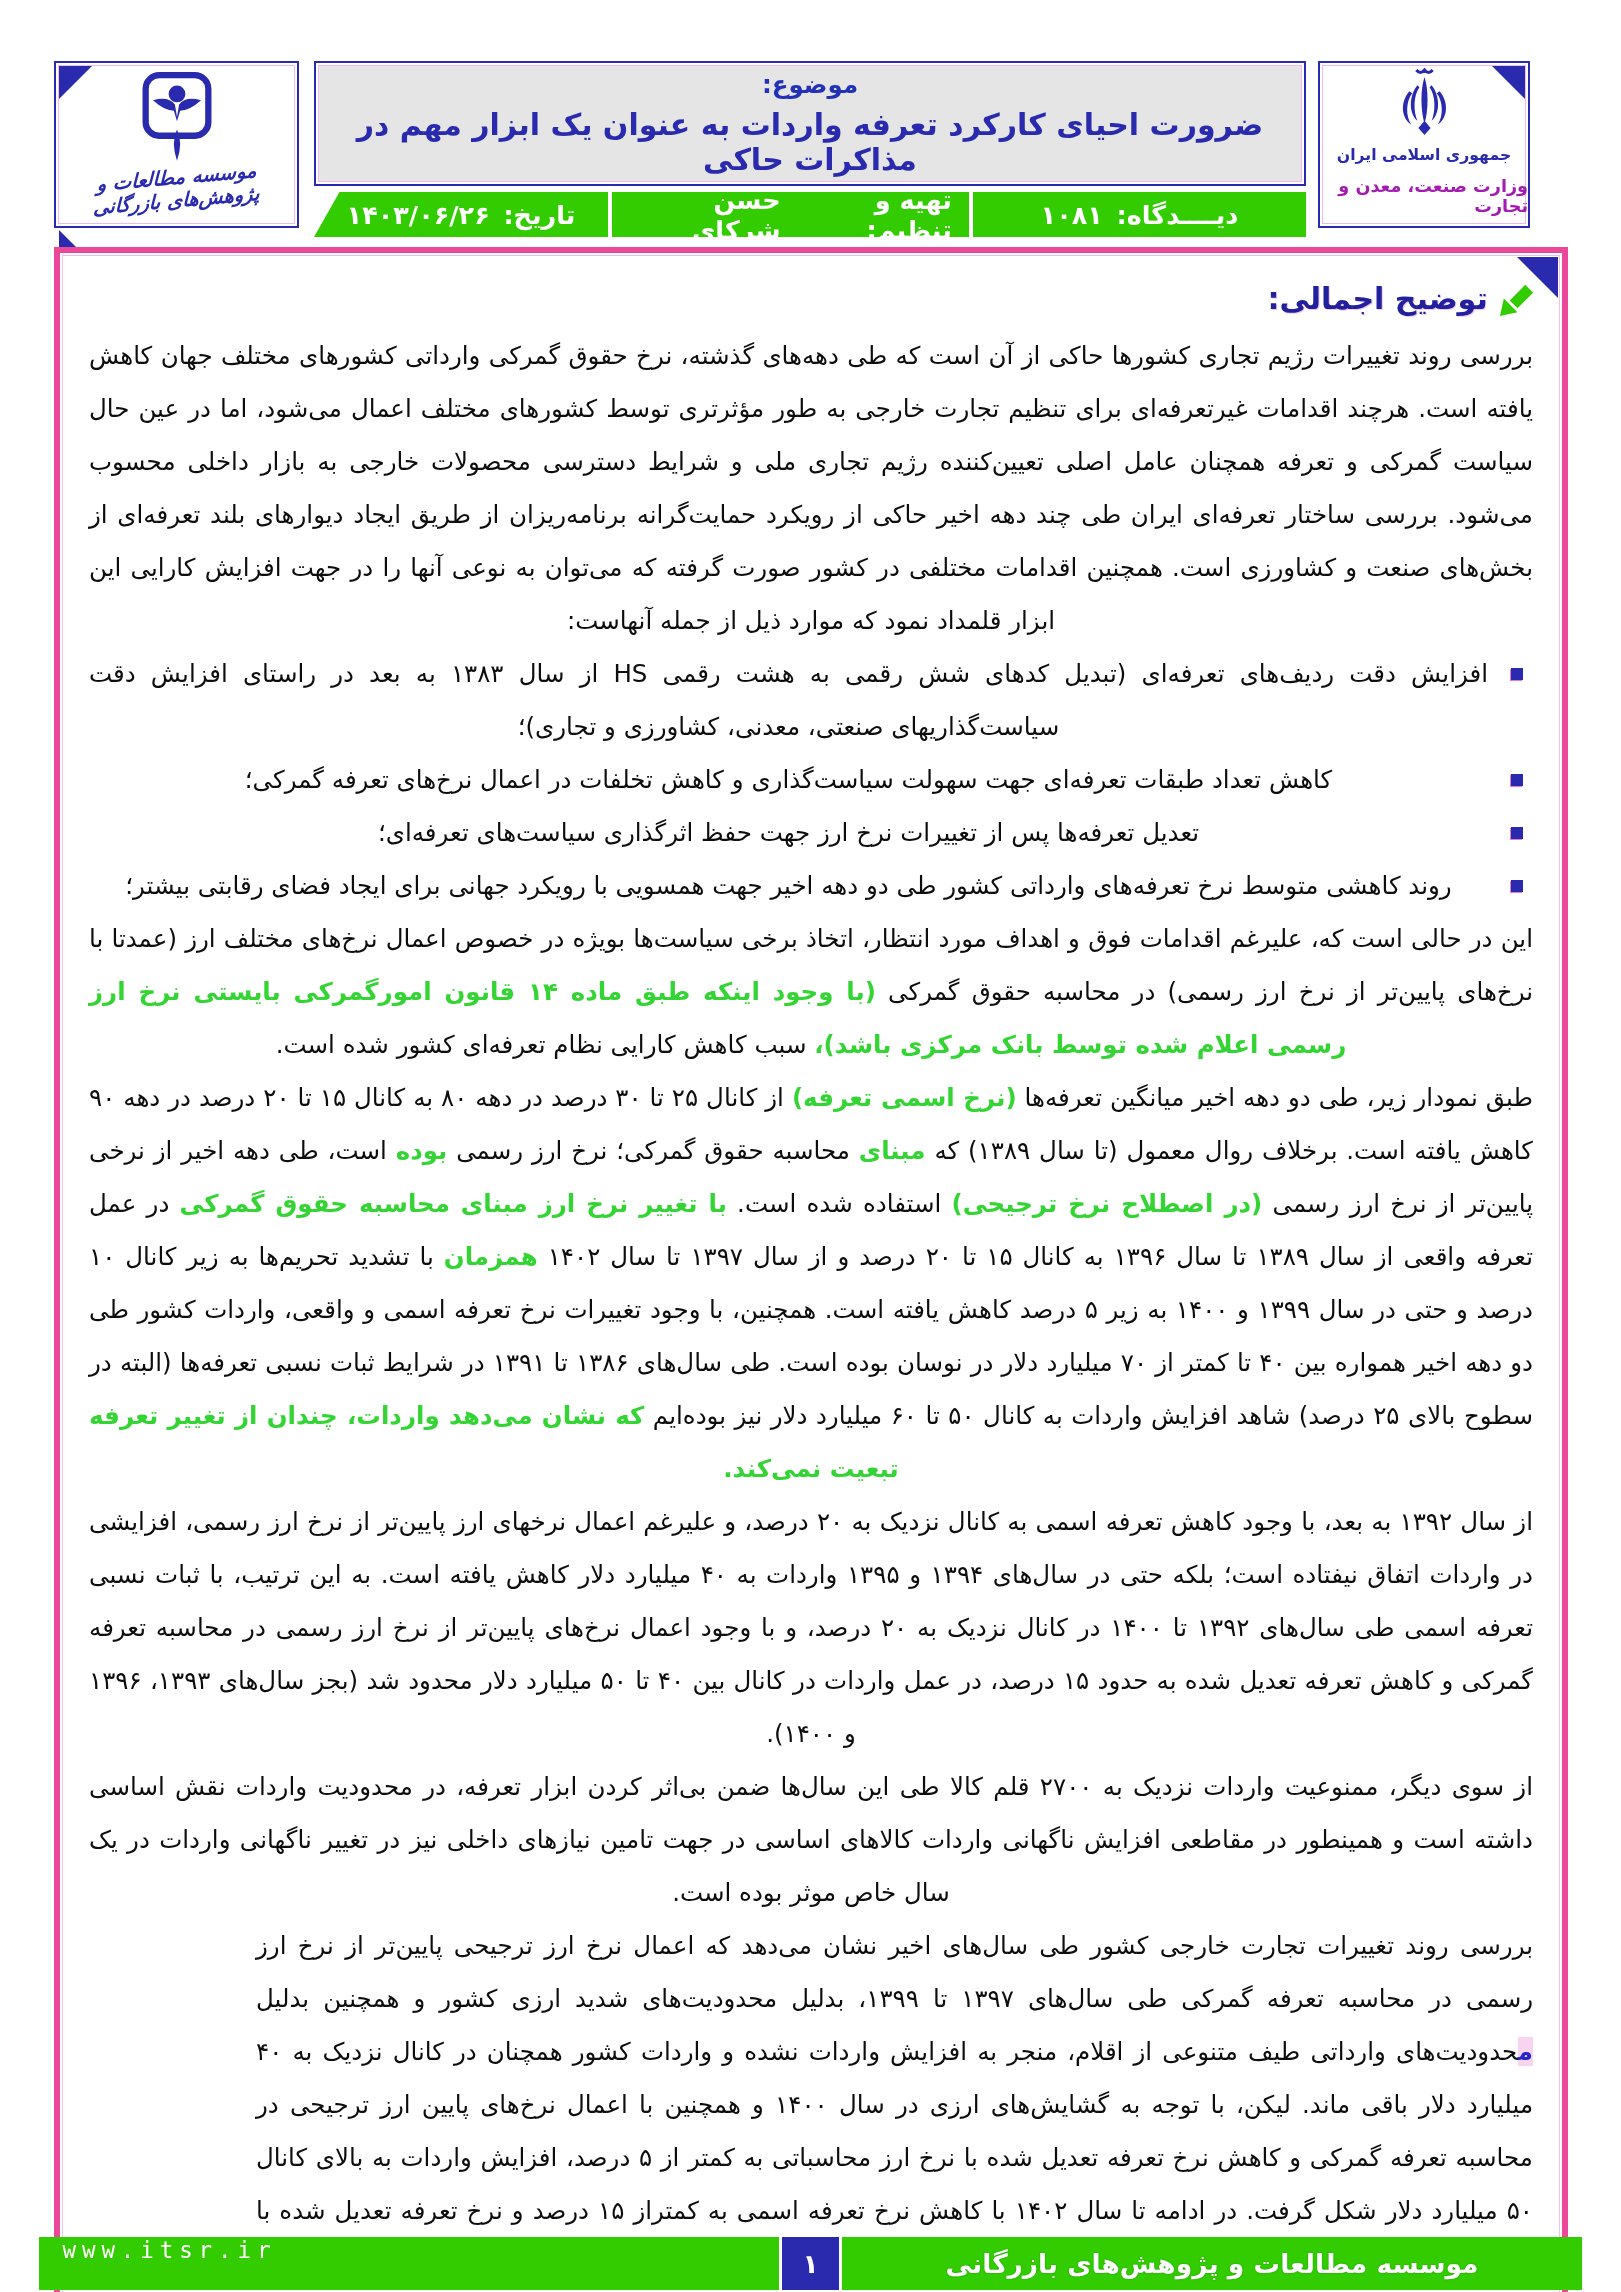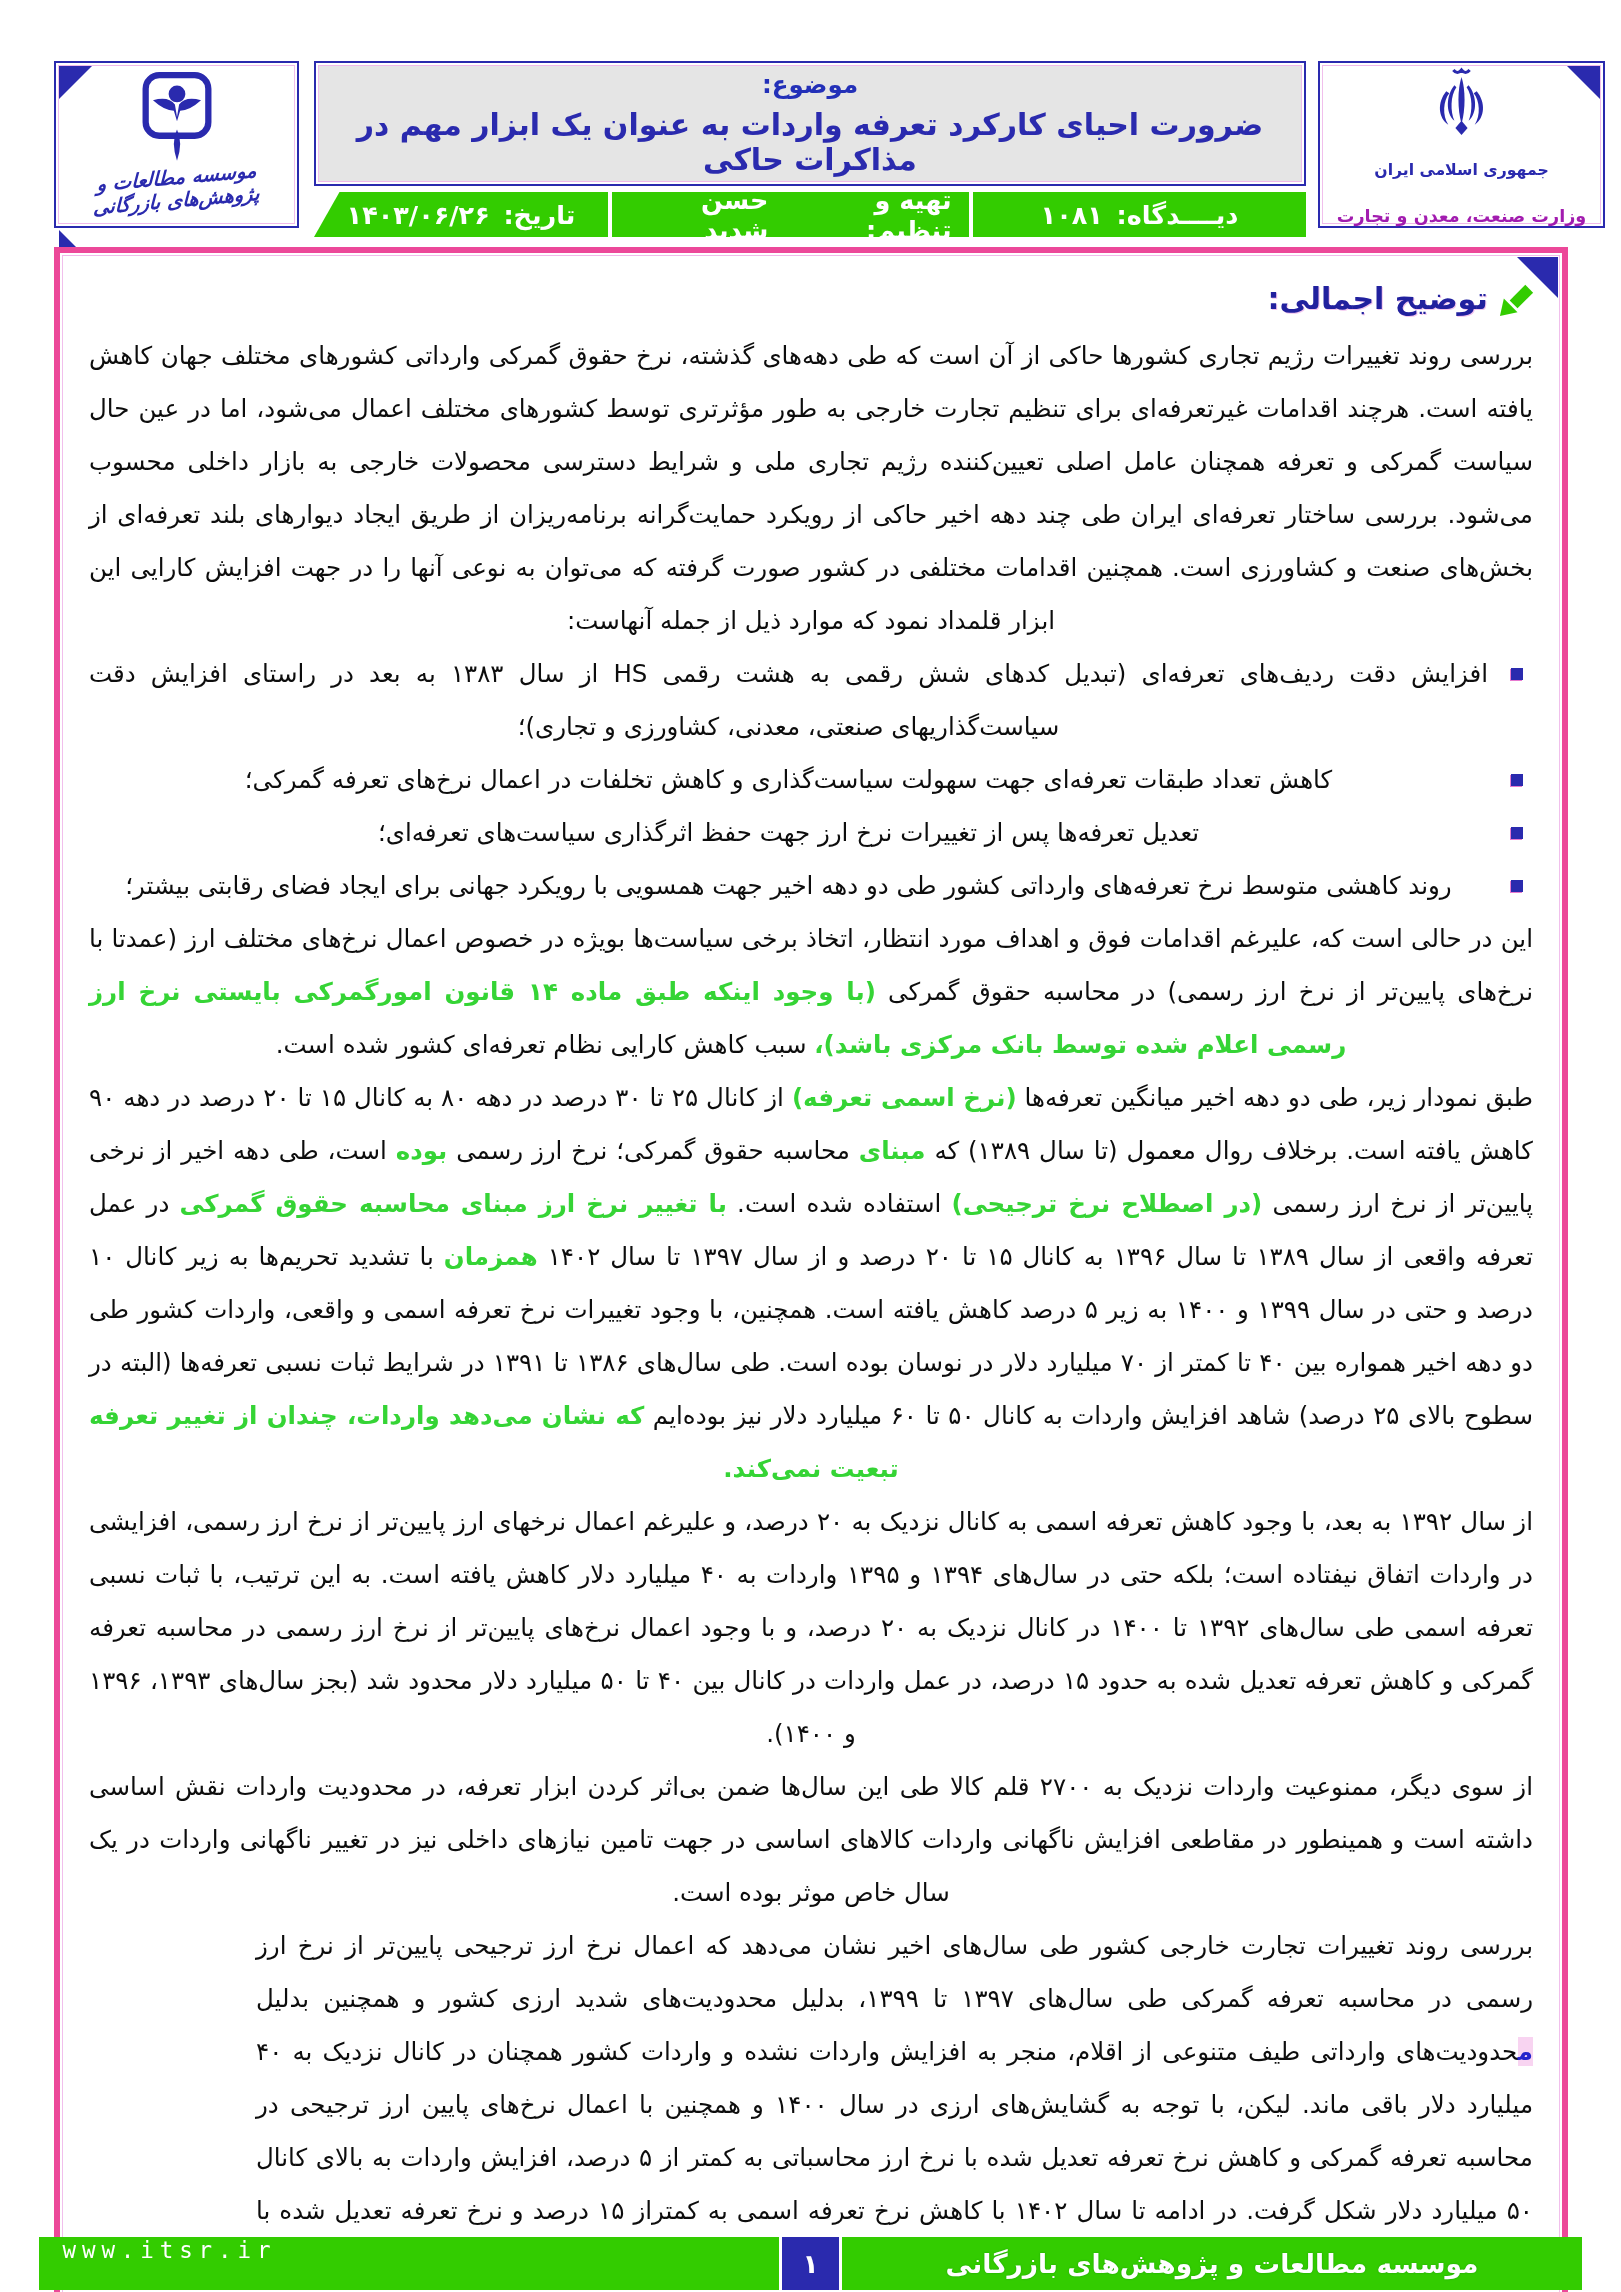--- a/index.html
+++ b/index.html
@@ -27,23 +27,23 @@
 
   .meta-bar { position:absolute; left:314px; top:192px; width:992px; height:45px;
     background:#33cc00; clip-path:polygon(25.5px 0, 100% 0, 100% 100%, 0 100%);
     display:flex; flex-direction:row; align-items:stretch; color:#fff; font-weight:bold; font-size:25.5px; }
   .meta-cell { display:flex; align-items:center; justify-content:center; gap:13.7px; padding:0 17.6px; }
   .meta-cell.c1 { flex:0 0 333px; }
   .meta-cell.c2 { flex:1 1 auto; justify-content:space-around; }
   .meta-cell.c3 { flex:0 0 294px; }
   .meta-divider { width:3.9px; background:#ffffff; }
 
-  .ministry-box { position:absolute; left:1318px; top:61px; width:287px; height:167px;
+  .ministry-box { position:absolute; left:1318px; top:61px; width:212px; height:167px;
     border:2px solid #2a2aae; background:#fff; box-shadow: inset 0 0 0 2px #fff, inset 0 0 0 2.9px #f0b9ea;
-    display:flex; flex-direction:column; align-items:center; padding-top:3px;justify-content:space-between; }
+    display:flex; flex-direction:column; align-items:center; padding-top:3px; }
   .ministry-box .fold-tr { position:absolute; top:2.9px; right:2.9px; width:0; height:0;
     border-top:33px solid #2a2aae; border-left:33px solid transparent; }
   .ministry-country { color:#2a2aae; font-weight:bold; font-size:15.7px; margin-top:5.9px; }
   .ministry-name { color:#a21caf; font-weight:bold; font-size:17.6px; margin-top:12px; }
 
   
   .content-frame { position:absolute; left:54px; top:247px; width:1514px; height:2232px;
     border:6px solid #ec4899; background:#fff;
     box-shadow: inset 0 0 0 2px #ffffff, inset 0 0 0 2.9px #f0b9ea; }
   .content-frame .fold-tr { position:absolute; top:3.9px; right:3.9px; width:0; height:0;
@@ -103,21 +103,21 @@
   </div>
 
   <div class="meta-bar">
     <div class="meta-cell c1">
       <span>دیــــدگاه:</span>
       <span>۱۰۸۱</span>
     </div>
     <div class="meta-divider"></div>
     <div class="meta-cell c2">
       <span>تهیه و تنظیم:</span>
-      <span>حسن شدید</span>
+      <span>حسن شرکای</span>
     </div>
     <div class="meta-divider"></div>
     <div class="meta-cell c3">
       <span>تاریخ:</span>
       <span>۱۴۰۳/۰۶/۲۶</span>
     </div>
   </div>
 
   <div class="ministry-box">
     <div class="fold-tr"></div>

